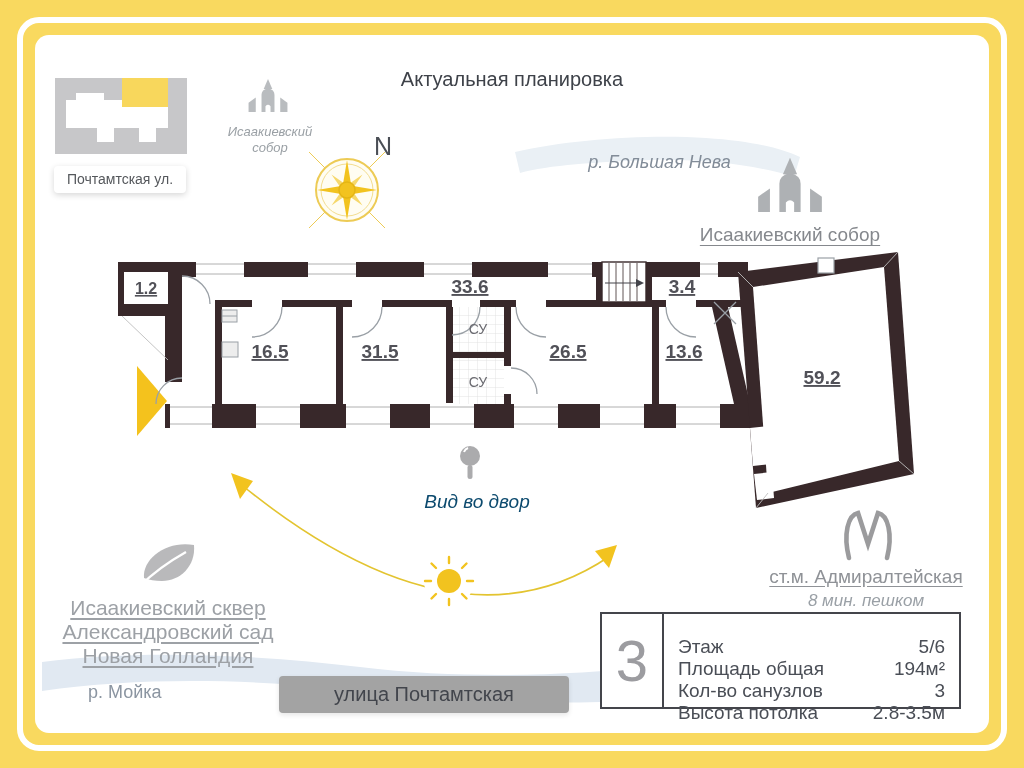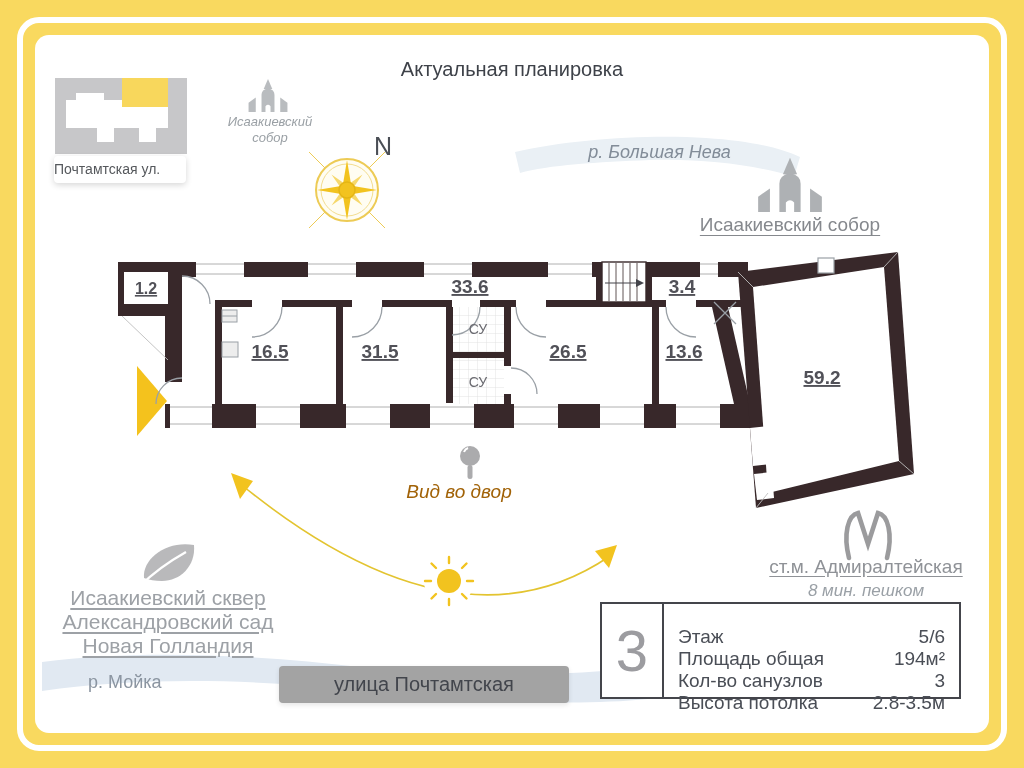--- a/index.html
+++ b/index.html
@@ -1,34 +1,34 @@
 <!DOCTYPE html>
 <html><head>
 <meta charset="utf-8">
 <style>
   html,body{margin:0;padding:0;width:1024px;height:768px;overflow:hidden;
     font-family:"Liberation Sans",sans-serif;background:#F9D95F;}
-  .abs{position:absolute;}
+  .abs{position:absolute;margin-top:10px;}
   .frame-line{position:absolute;inset:17px;border:6px solid #ffffff;border-radius:22px;}
   .content{position:absolute;inset:35px;background:#ffffff;border-radius:14px;}
   svg{position:absolute;left:0;top:0;}
   svg text{font-family:"Liberation Sans",sans-serif;fill:#515158;}
   svg text.room{font-size:19px;font-weight:bold;text-decoration:underline;text-anchor:middle;}
   svg text.room-sm{font-size:16px;font-weight:bold;text-decoration:underline;text-anchor:middle;}
   svg text.wc{font-size:14px;text-anchor:middle;fill:#6a6a70;}
   svg text.north{font-size:25px;fill:#4a4e55;text-anchor:middle;}
   .hdr{left:0;right:0;top:56px;text-align:center;color:#3e4249;font-size:20px;line-height:26px;}
   .pill-logo{left:54px;top:156px;width:132px;height:27px;background:#fff;border-radius:4px;
-    box-shadow:0 2px 6px rgba(0,0,0,.16);font-size:14px;color:#55585c;line-height:27px;}
+    box-shadow:0 2px 6px rgba(0,0,0,.16);font-size:14px;color:#55585c;text-align:center;line-height:27px;}
   .cath-sm{left:206px;top:114px;width:128px;text-align:center;font-style:italic;
     font-size:13px;line-height:16px;color:#9aa0a5;}
   .neva{left:552px;top:142px;width:215px;text-align:center;font-style:italic;font-size:18px;color:#828c98;}
   .cath-lg{left:664px;top:214px;width:252px;text-align:center;font-size:19px;color:#85888d;
     text-decoration:underline;text-underline-offset:4px;}
-  .yard{left:364px;top:481px;width:190px;text-align:center;font-style:italic;font-size:19px;color:#a16207;}
+  .yard{left:382px;top:481px;width:190px;text-align:center;font-style:italic;font-size:19px;color:#0c4a6e;}
   .parks{left:54px;top:586px;width:228px;text-align:center;font-size:21px;line-height:24px;
     color:#9da1a6;}
   .parks div{text-decoration:underline;text-underline-offset:3px;}
   .moyka{left:88px;top:672px;font-size:18px;color:#8b95a1;}
   .street-pill{left:279px;top:666px;width:290px;height:37px;background:#a3a3a3;border-radius:4px;
     box-shadow:0 2px 5px rgba(0,0,0,.10);text-align:center;line-height:37px;font-size:20px;color:#42454c;}
   .metro-blk{left:740px;top:556px;width:252px;text-align:center;}
   .metro-st{font-size:19px;color:#8f9297;text-decoration:underline;text-underline-offset:3px;}
   .metro-walk{font-style:italic;font-size:17px;color:#9aa0a6;margin-top:3px;}
   .info-box{left:600px;top:602px;width:361px;height:97px;border:2px solid #44454b;background:#fff;

